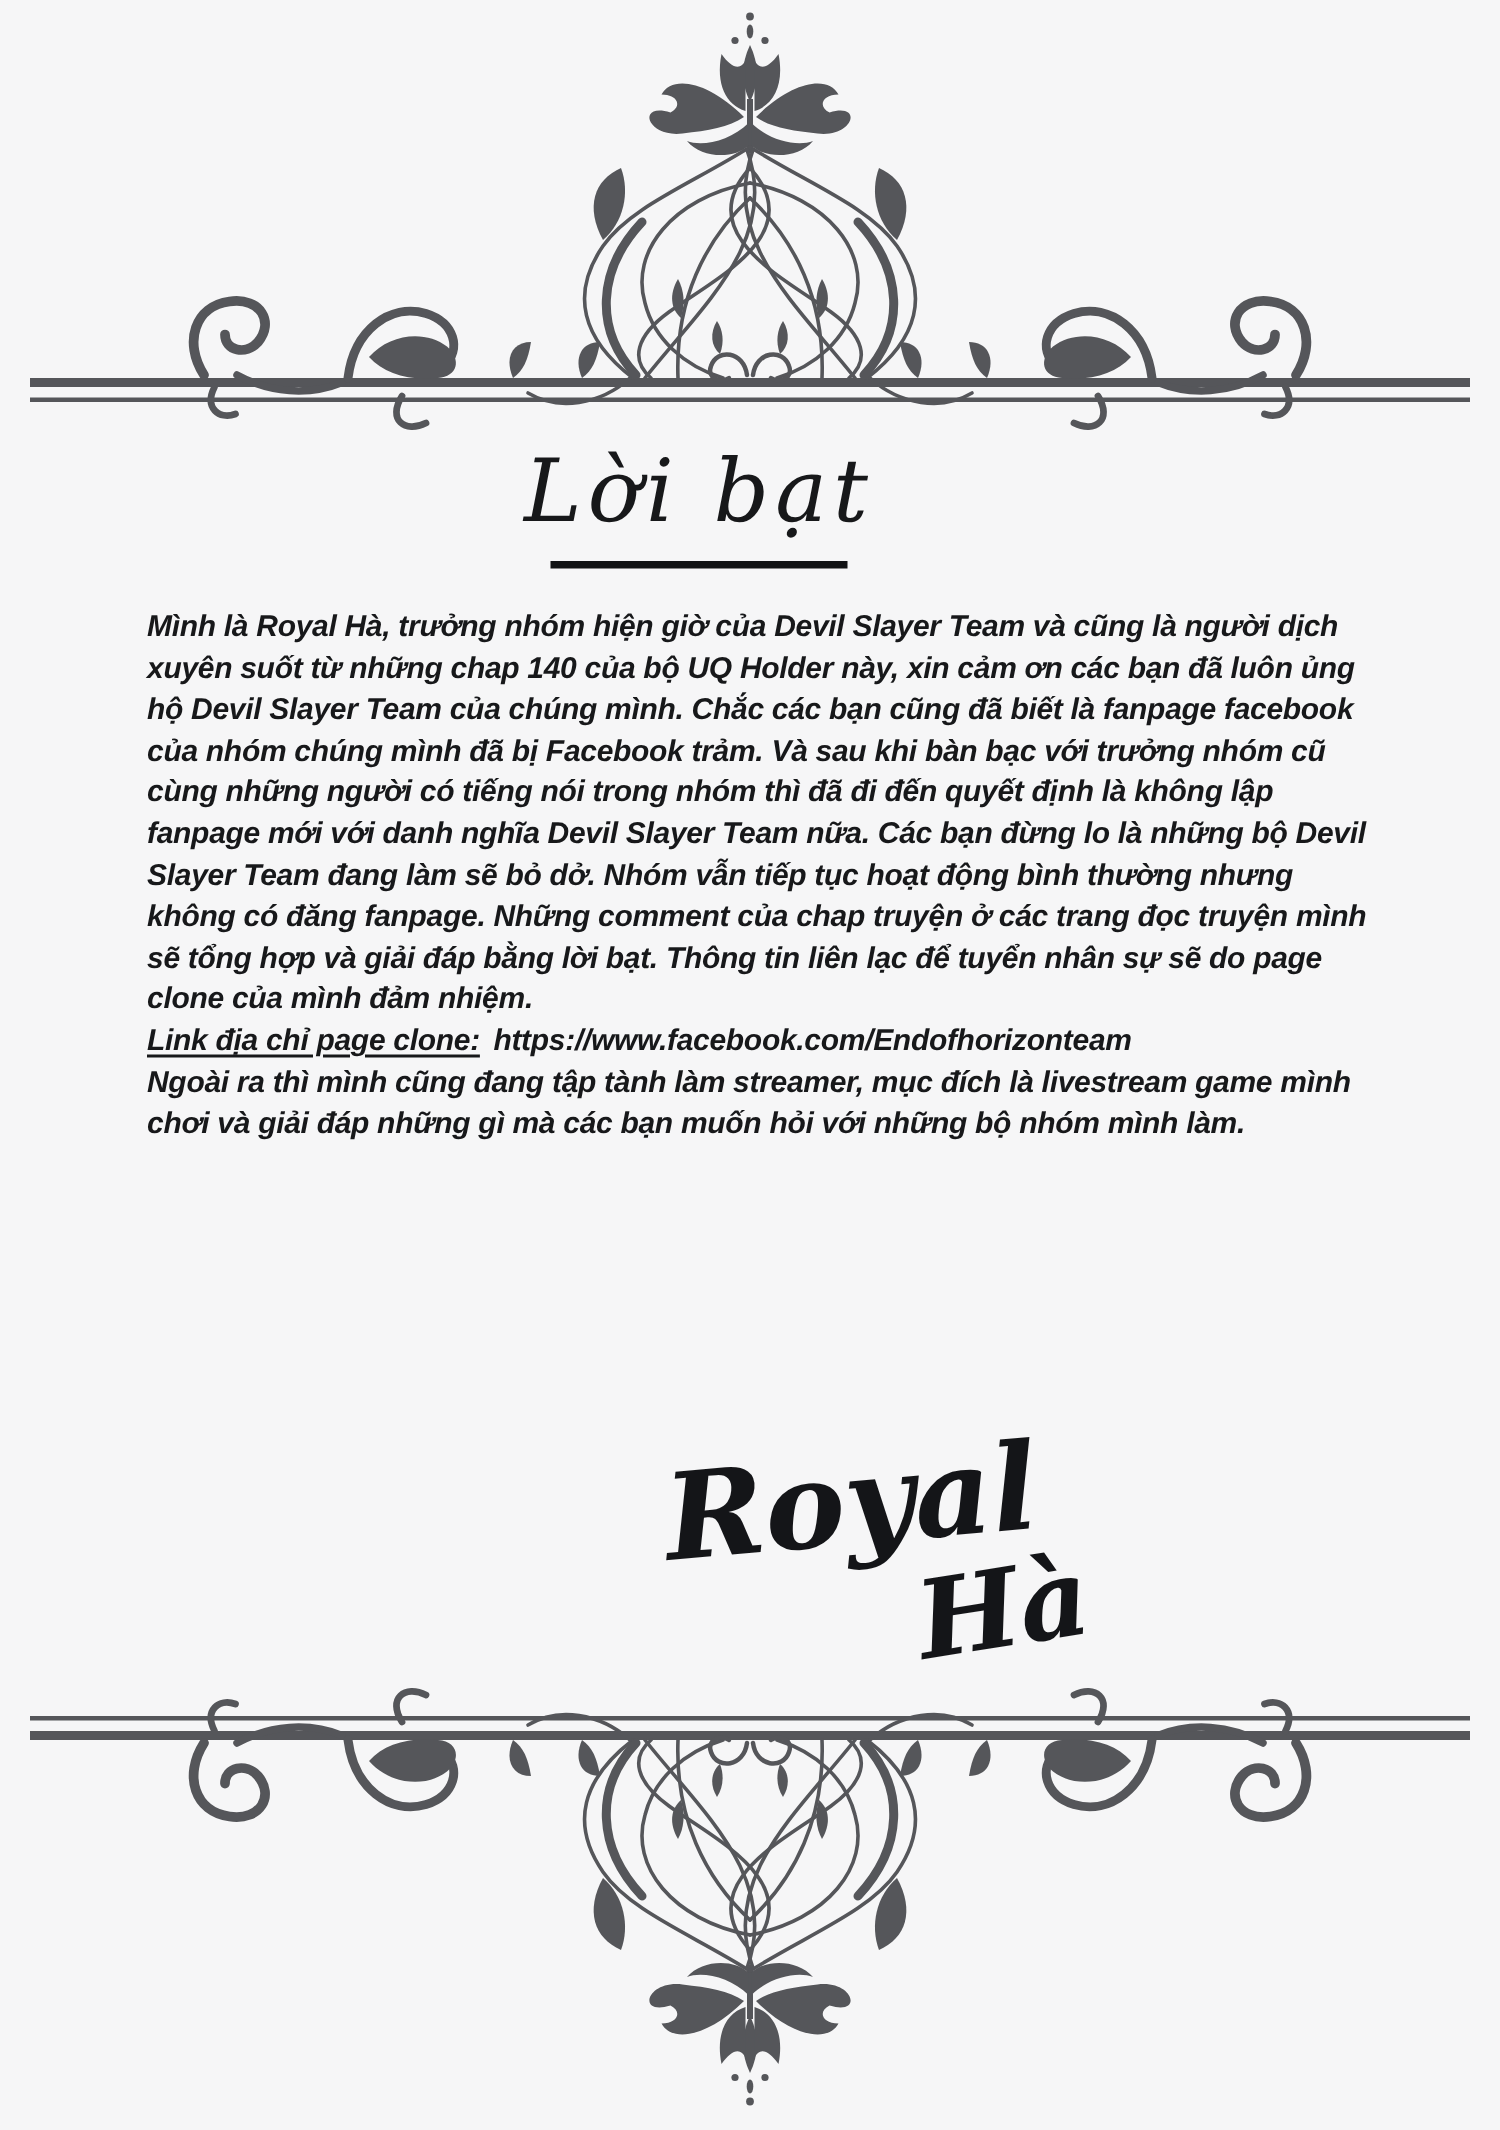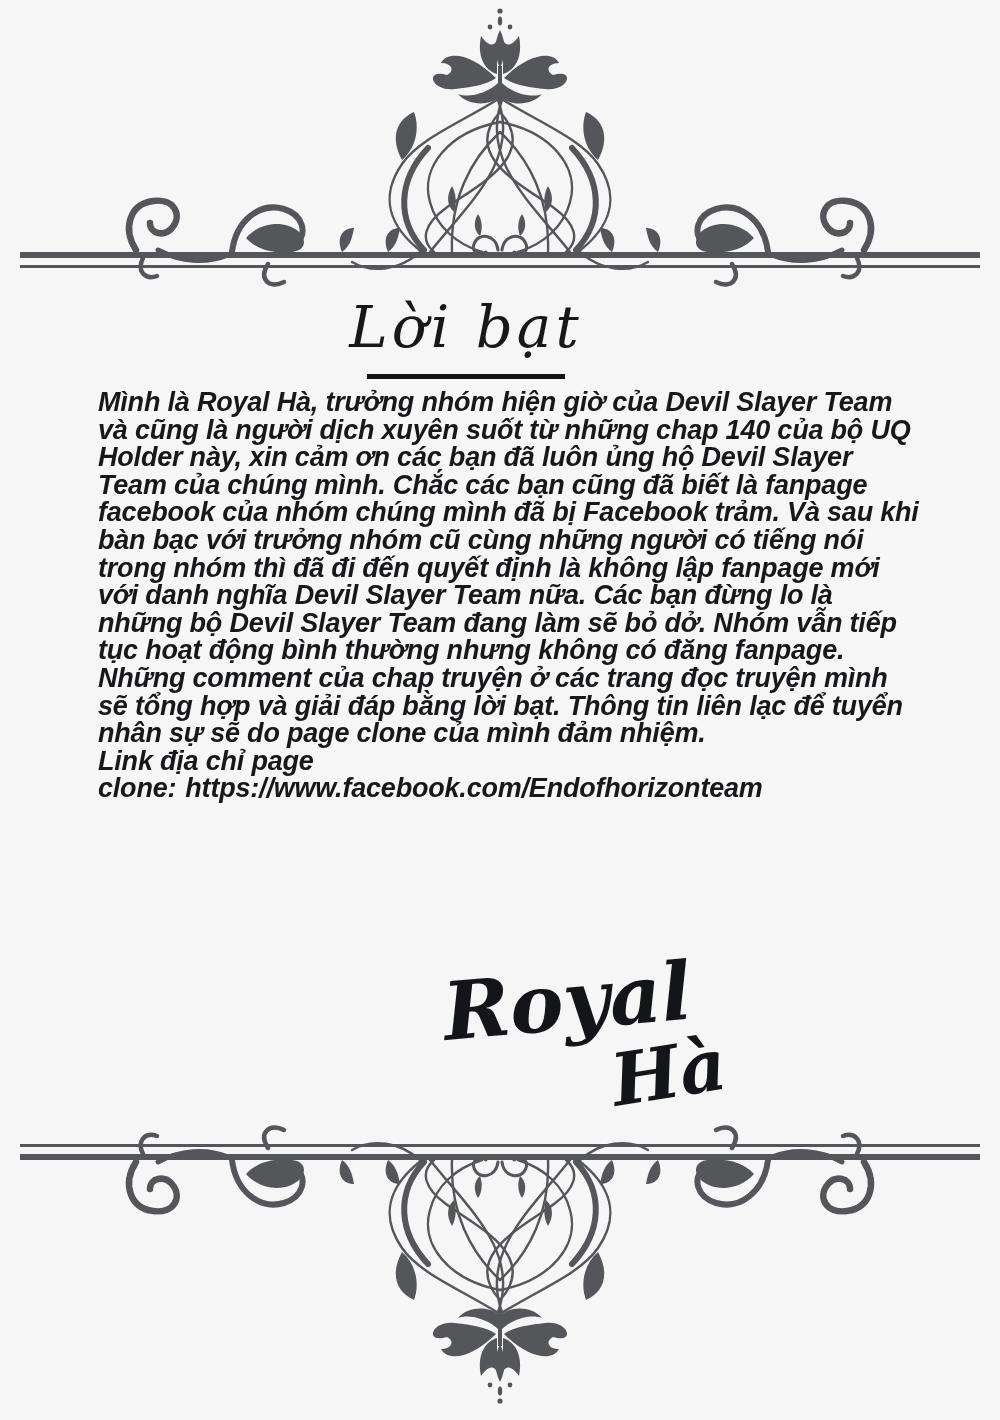--- a/index.html
+++ b/index.html
@@ -30,28 +30,28 @@
   .title{
     font-family:"DejaVu Serif","Liberation Serif",serif;
     font-style:italic;font-weight:400;
     font-size:58px;line-height:1.1;letter-spacing:4px;
     color:var(--ink);
   }
   .title-rule{width:198px;height:5px;background:#121315;margin:14px auto 0;}
 
   
   .bodytext{
-    position:absolute;top:389px;left:98px;width:826px;
+    position:absolute;top:405px;left:98px;width:826px;
     font-style:italic;font-weight:700;
-    font-size:27px;line-height:27.6px;letter-spacing:-0.2px;
+    font-size:20px;line-height:27.6px;letter-spacing:-0.2px;
     color:var(--ink);
     text-align:left;
   }
   .bodytext .para{margin:0;padding:0;}
-  .ulab{text-underline-offset:3px;margin-right:9px;}
+  .ulab{text-decoration:underline;text-underline-offset:3px;margin-right:9px;}
 
   
   .sig-wrap{position:absolute;top:958px;left:428px;width:370px;height:170px;}
   .sig{
     font-family:"DejaVu Serif","Liberation Serif",serif;
     font-style:italic;font-weight:700;fill:#141518;
   }
 </style>
 </head>
 <body>
@@ -118,20 +118,21 @@
   <div class="title-wrap">
     <div class="title">Lời bạt</div>
     <div class="title-rule"></div>
   </div>
 
   <div class="bodytext">
     <div class="para">Mình là Royal Hà, trưởng nhóm hiện giờ của Devil Slayer Team và cũng là người dịch xuyên suốt từ những chap 140 của bộ UQ Holder này, xin cảm ơn các bạn đã luôn ủng hộ Devil Slayer Team của chúng mình. Chắc các bạn cũng đã biết là fanpage facebook của nhóm chúng mình đã bị Facebook trảm. Và sau khi bàn bạc với trưởng nhóm cũ cùng những người có tiếng nói trong nhóm thì đã đi đến quyết định là không lập fanpage mới với danh nghĩa Devil Slayer Team nữa. Các bạn đừng lo là những bộ Devil Slayer Team đang làm sẽ bỏ dở. Nhóm vẫn tiếp tục hoạt động bình thường nhưng không có đăng fanpage. Những comment của chap truyện ở các trang đọc truyện mình sẽ tổng hợp và giải đáp bằng lời bạt. Thông tin liên lạc để tuyển nhân sự sẽ do page clone của mình đảm nhiệm.</div>
     <div class="para">
       <span class="ulab">Link địa chỉ page clone:</span><span>https://www.facebook.com/Endofhorizonteam</span>
     </div>
+    <div class="para">Ngoài ra thì mình cũng đang tập tành làm streamer, mục đích là livestream game mình chơi và giải đáp những gì mà các bạn muốn hỏi với những bộ nhóm mình làm.</div>
   </div>
 
   <div class="sig-wrap">
     <svg width="370" height="170" viewBox="0 0 370 170">
       <text class="sig" x="18" y="82" font-size="80" transform="rotate(-5 18 82)">Royal</text>
       <text class="sig" x="188" y="148" font-size="72" transform="rotate(-9 188 148)">Hà</text>
     </svg>
   </div>
 
   <svg class="orn orn-bottom" viewBox="0 0 1000 290">

